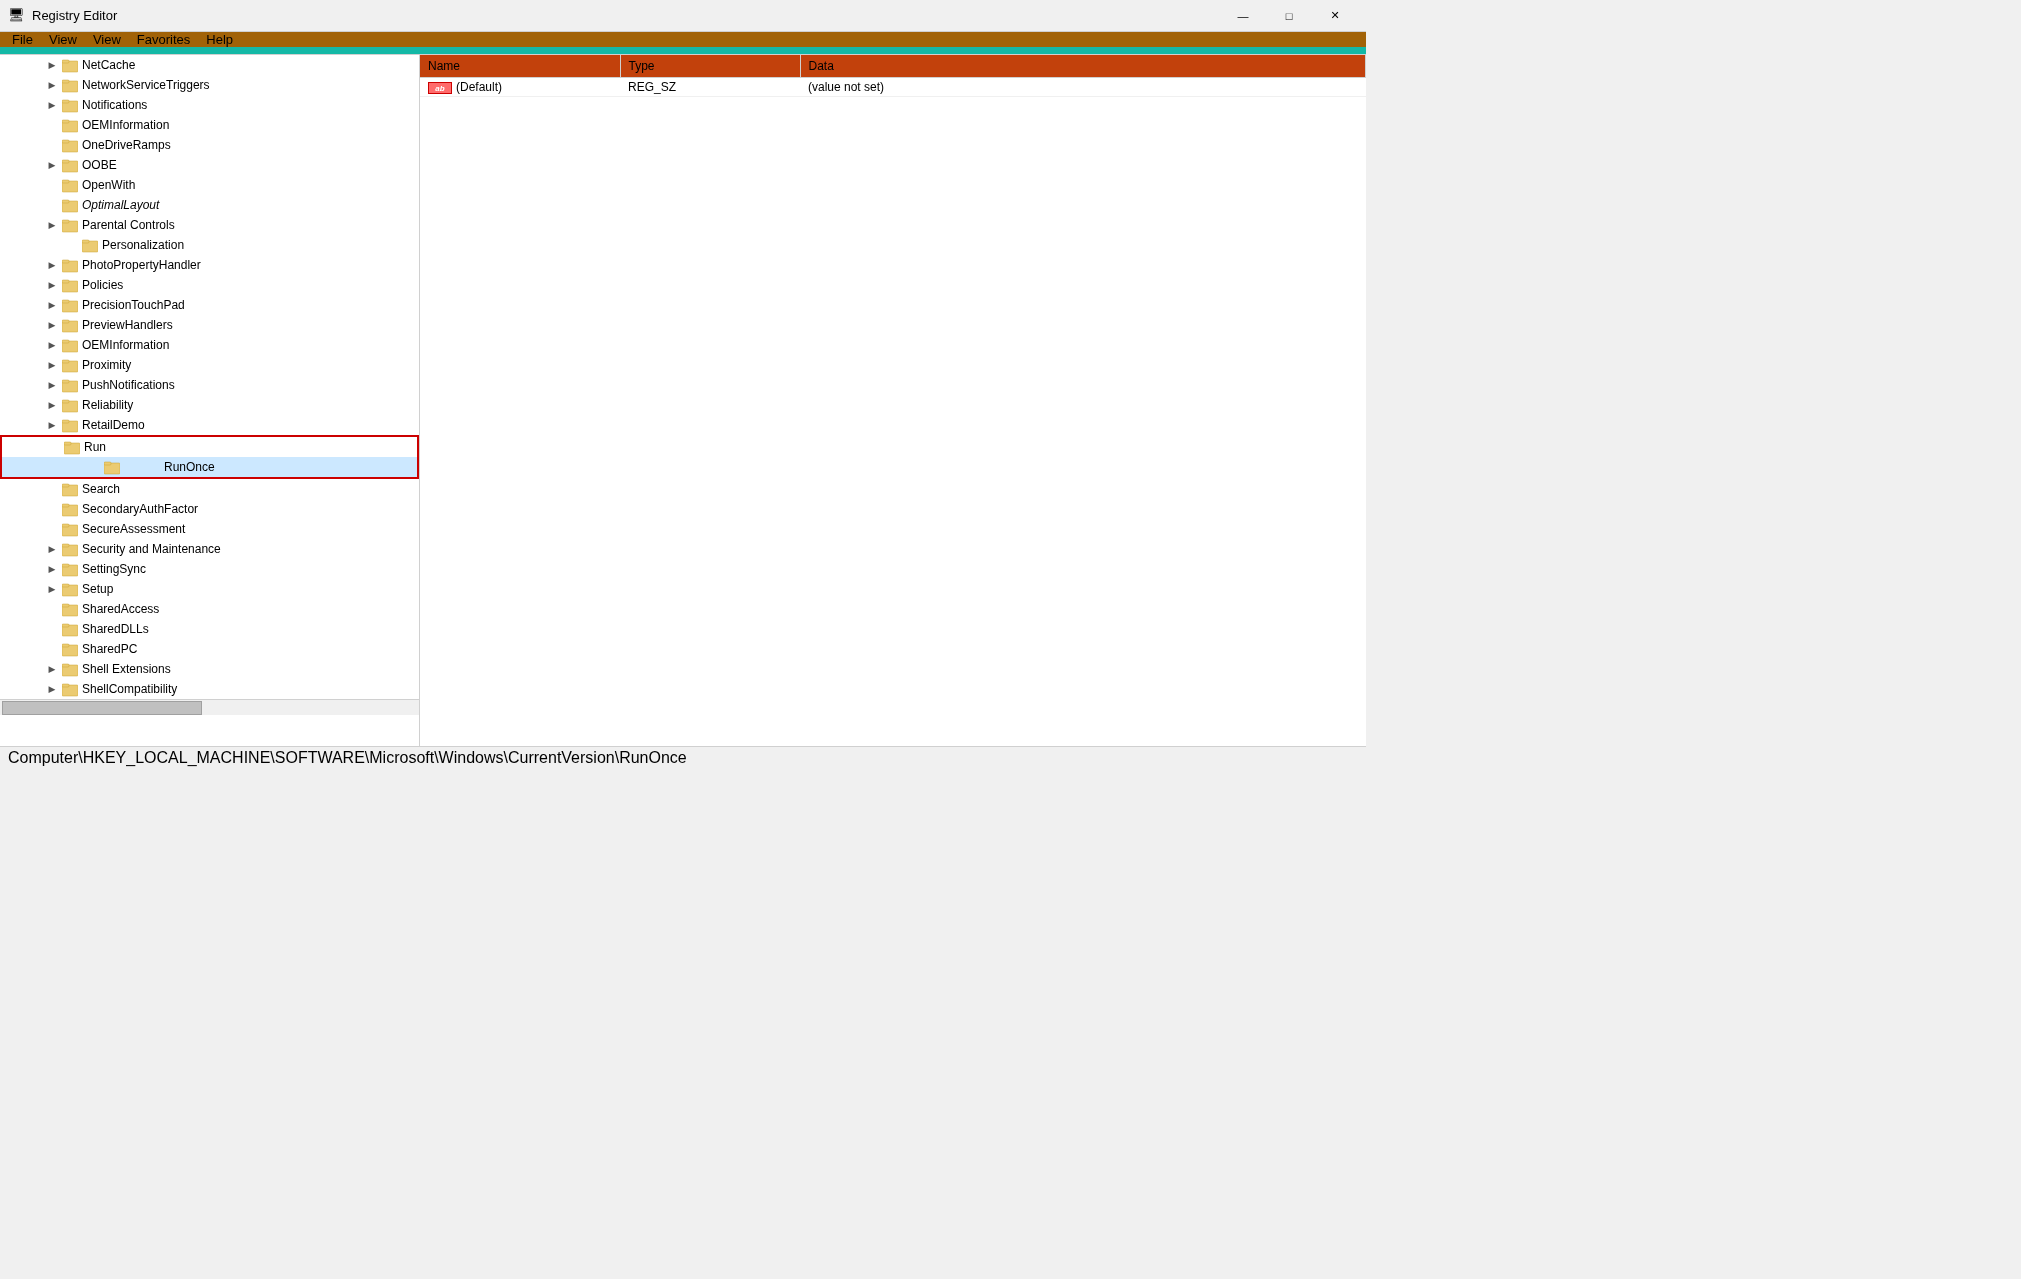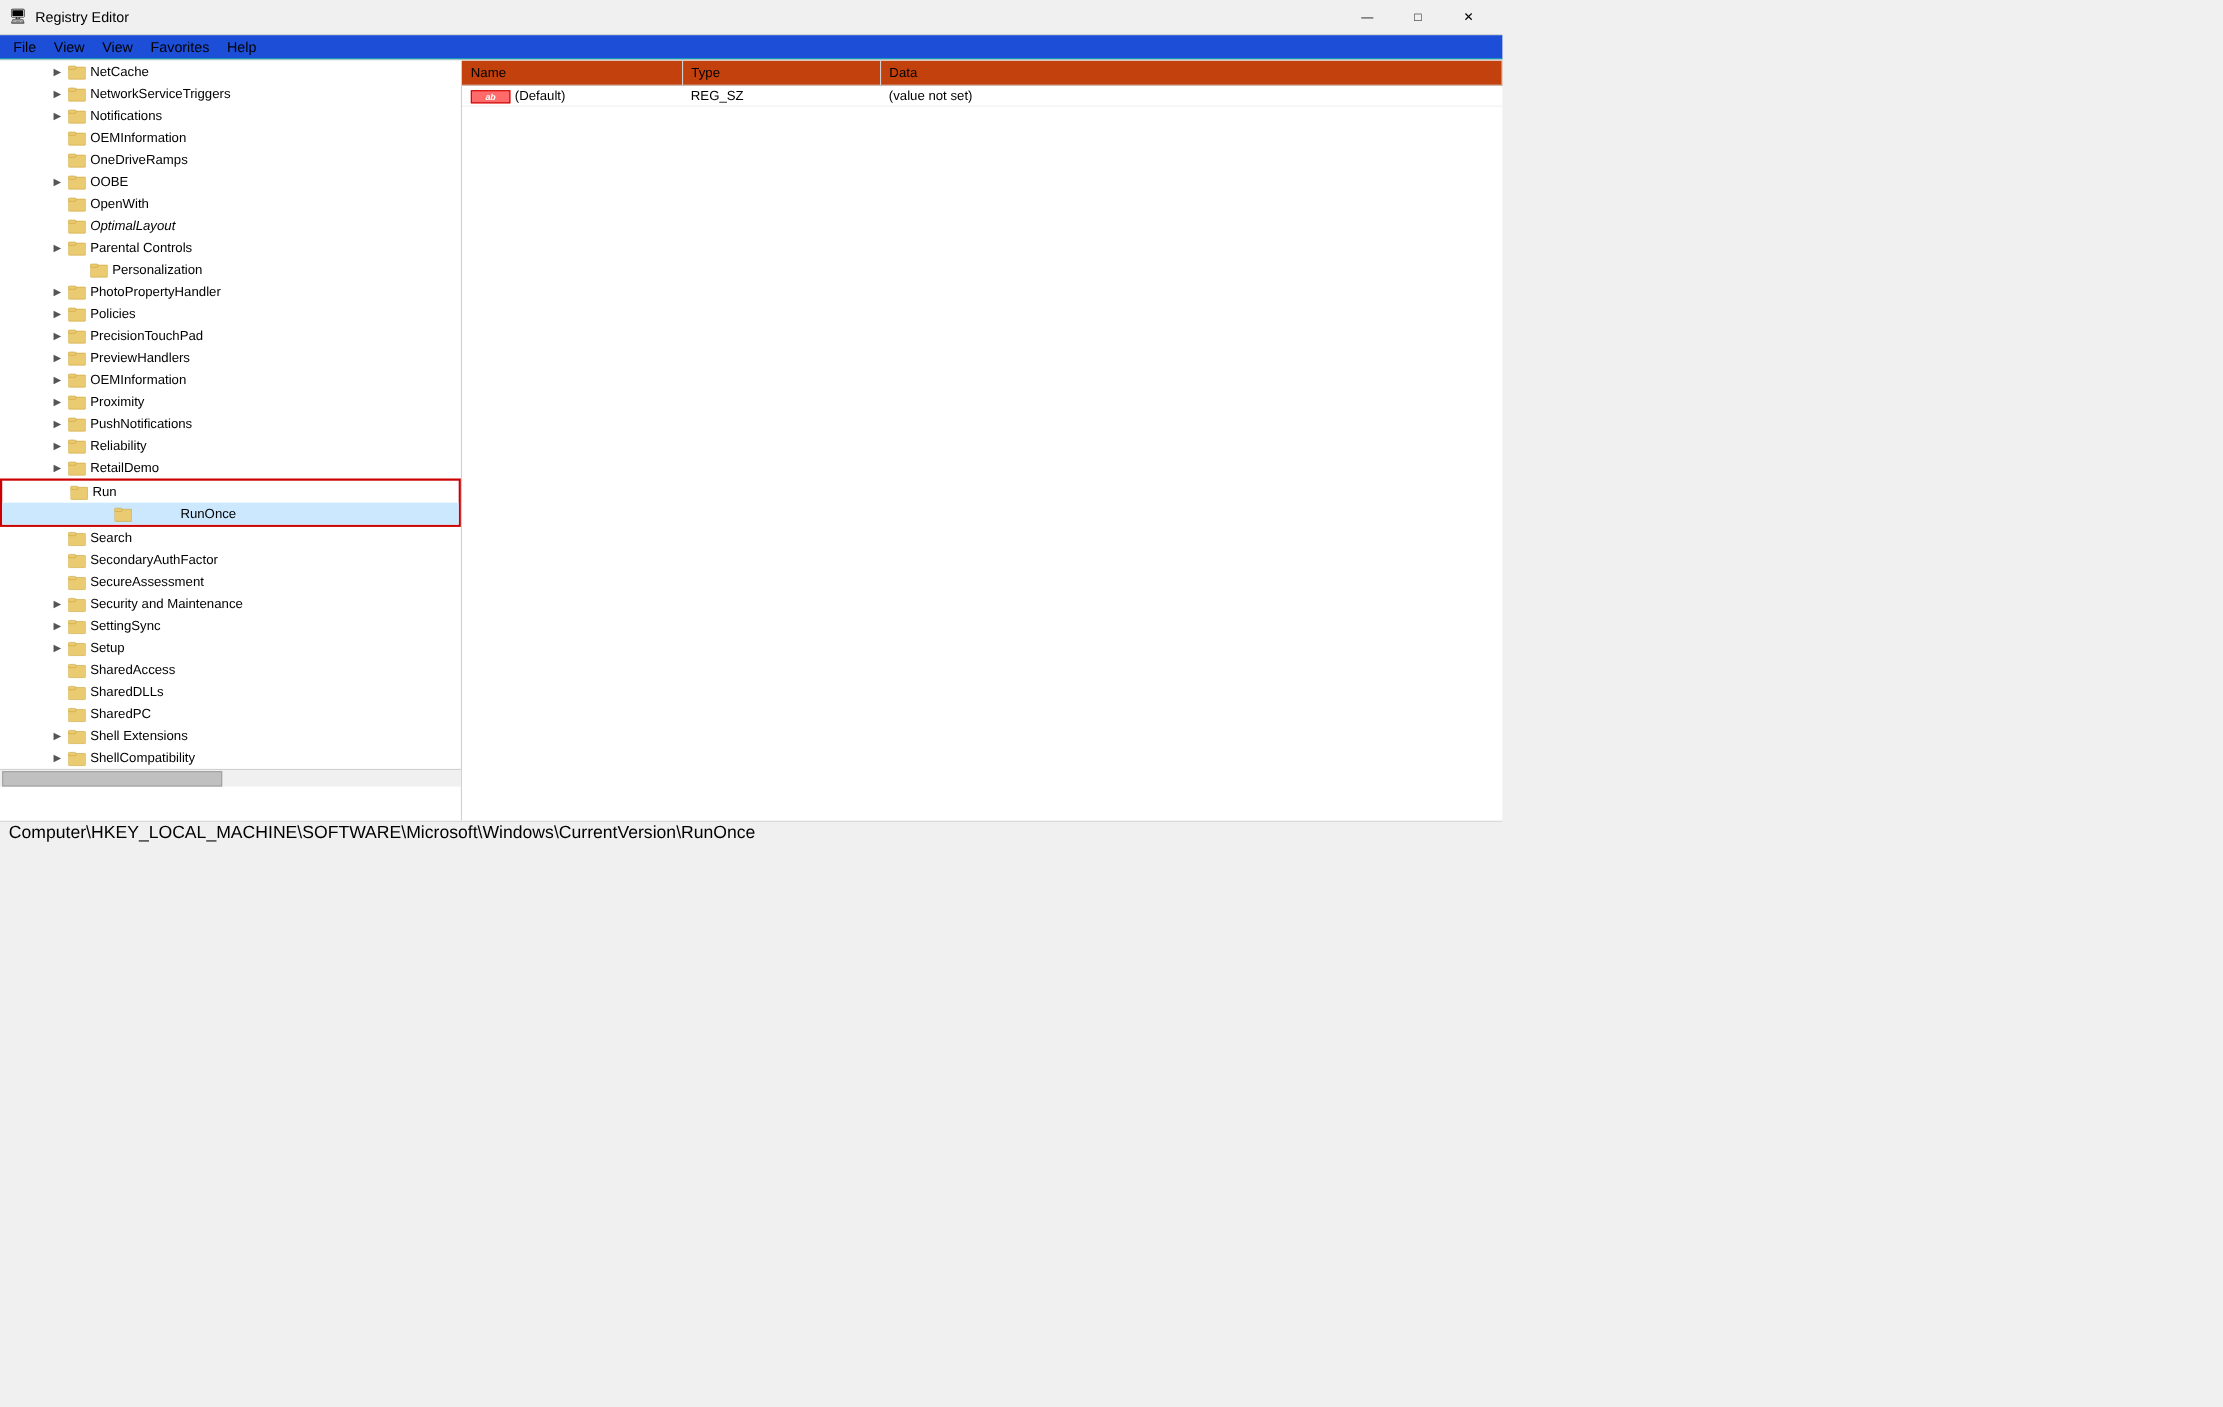--- a/index.html
+++ b/index.html
@@ -19,26 +19,26 @@
     .title-bar-text { flex: 1; font-size: 13px; }
     .title-bar-controls { display: flex; gap: 0; }
     .title-bar-btn {
       width: 46px; height: 32px;
       display: flex; align-items: center; justify-content: center;
       cursor: pointer; font-size: 11px;
     }
 
     
     .menu-bar {
-      background: #1d4ed8;
+      background: #a16207;
       height: 22px;
       display: flex;
       align-items: center;
       padding: 0 4px;
-      border-bottom: 1px solid #14b8a6;
+      border-bottom: 7px solid #14b8a6;
     }
     .menu-item {
       padding: 2px 8px;
       cursor: pointer;
       height: 22px;
       display: flex; align-items: center;
     }
 
     
     .main-container {
@@ -122,21 +122,21 @@
       border-right: 1px solid #d0d0d0;
       cursor: col-resize;
     }
     .reg-table td {
       padding: 2px 8px;
       border-bottom: 1px solid #f0f0f0;
     }
 
     .reg-type-icon {
       display: inline-block;
-      width: 36px; height: 12px;
+      width: 24px; height: 12px;
       background: #ff6b6b;
       border: 1px solid #cc0000;
       font-size: 8px;
       color: white;
       text-align: center;
       line-height: 12px;
       margin-right: 4px;
       font-style: italic;
       font-weight: bold;
     }

